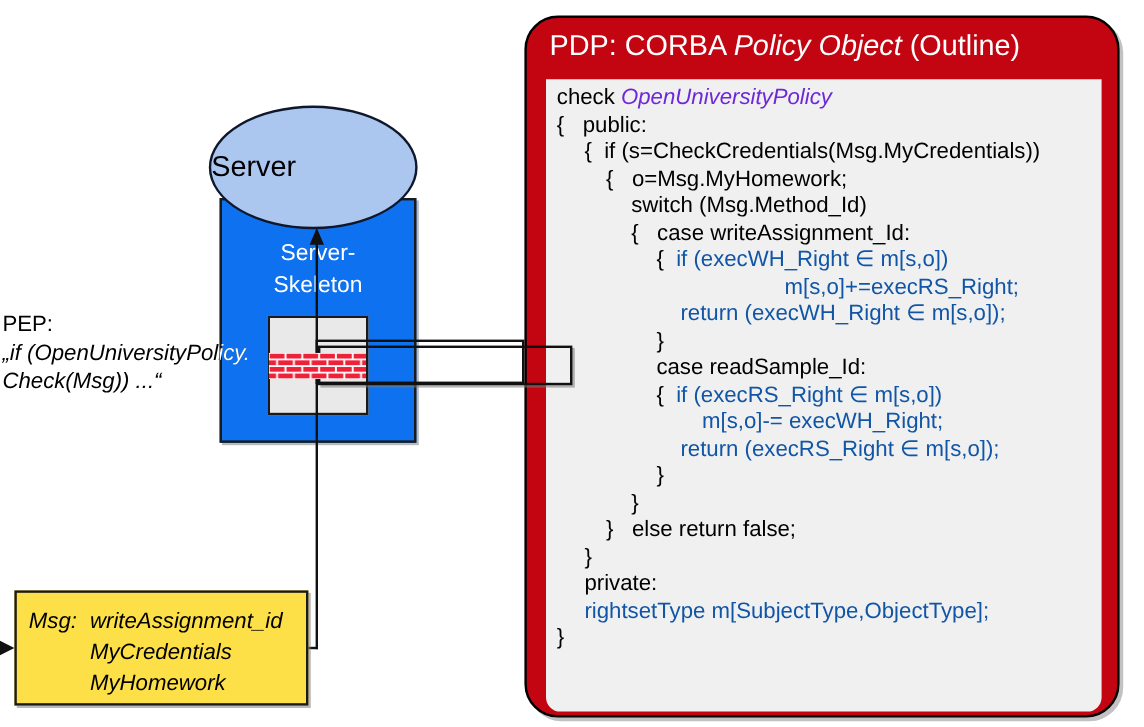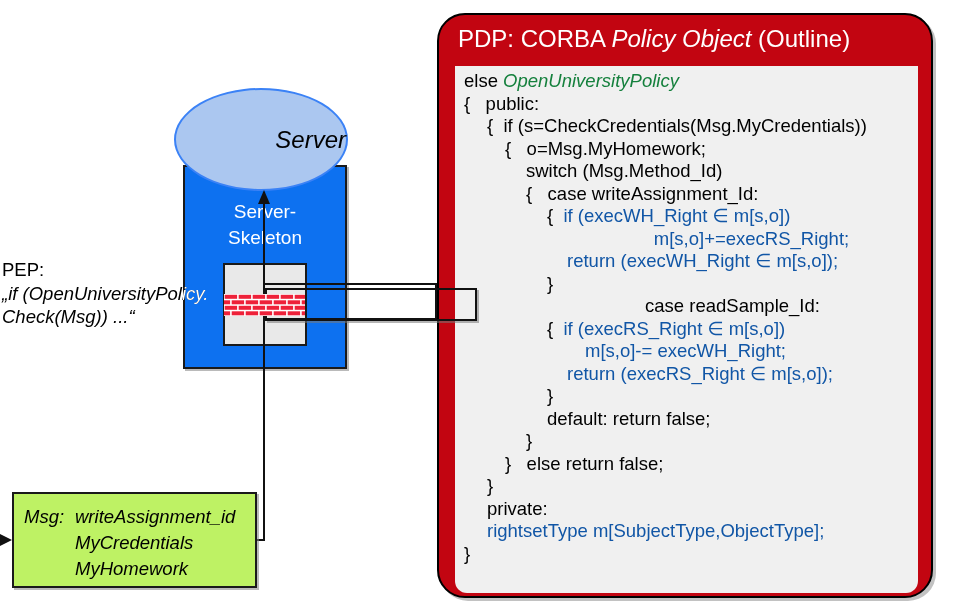--- a/index.html
+++ b/index.html
@@ -22,22 +22,22 @@
     position:absolute;left:183px;top:165px;width:164px;height:204px;
     background:var(--skel-blue);border:2px solid #1a1a1a;box-sizing:border-box;
     box-shadow:2px 2px 0 rgba(130,130,130,.55);
   }
   .skel-label{
     position:absolute;left:183px;top:199px;width:164px;
     color:#fff;font-size:19px;line-height:26px;text-align:center;
   }
   .server-ellipse{
     position:absolute;left:174px;top:88px;width:174px;height:103px;
-    background:var(--ellipse-blue);border:2px solid #3b82f6;border-radius:50%;
-    box-sizing:border-box;display:flex;align-items:center;justify-content:flex-end;font-style:italic;
+    background:var(--ellipse-blue);border:2px solid #0f172a;border-radius:50%;
+    box-sizing:border-box;display:flex;align-items:center;justify-content:flex-start;
   }
   .server-label{font-size:24px;color:#000;}
   .firewall-box{
     position:absolute;left:223px;top:263px;width:84px;height:83px;
     background:var(--graybox);border:2px solid #1a1a1a;box-sizing:border-box;
   }
   .bricks{position:absolute;left:224px;top:294px;width:81px;height:22px;z-index:8;}
   .vline{position:absolute;left:263px;top:192px;width:2px;height:349px;background:var(--line);z-index:6;}
   .arrow-up{
     position:absolute;left:258px;top:190px;width:0;height:0;z-index:6;
@@ -64,21 +64,21 @@
   .pep-line2-wrap{position:relative;}
   .pep-italic{font-style:italic;}
   .pep-white{
     position:absolute;left:0;top:0;color:#fff;white-space:nowrap;
     clip-path:inset(0 0 0 181px);
   }
   .pep-black{white-space:nowrap;}
   
   .msg-box{
     position:absolute;left:12px;top:492px;width:245px;height:96px;
-    background:#bef264;border:2px solid #1a1a1a;box-sizing:border-box;
+    background:#fde047;border:2px solid #1a1a1a;box-sizing:border-box;
     box-shadow:2px 2px 0 rgba(130,130,130,.55);
     font-size:18.5px;font-style:italic;color:#000;
     display:flex;padding:10px 0 0 10px;
   }
   .msg-label{width:51px;line-height:26px;}
   .msg-items div{line-height:26px;}
   
   .pdp-box{
     position:absolute;left:437px;top:13px;width:496px;height:585px;
     background:var(--red);border:2px solid #000;border-radius:28px;
@@ -90,21 +90,21 @@
   }
   .pdp-title .it{font-style:italic;}
   .code-panel{
     position:absolute;left:16px;top:51px;width:463px;height:527px;
     background:var(--panel);border-radius:0 0 12px 12px;box-sizing:border-box;
     overflow:hidden;
   }
   .code-lines{padding:4px 0 0 9px;font-size:18.5px;line-height:22.5px;color:#000;}
   .code-line{white-space:pre;}
   .code-line .k{color:#000;}
-  .code-line .ki{color:#15803d;font-style:italic;}
+  .code-line .ki{color:#6d28d9;font-style:italic;}
   .code-line .b{color:var(--code-blue);}
 </style>
 </head>
 <body>
 
 <div id="stage">
 
   <div class="skel-rect"></div>
 
   <div class="server-ellipse">
@@ -122,36 +122,35 @@
 
   <div class="vline"></div>
   <div class="arrow-up"></div>
   <div class="hstub"></div>
   <div class="arrow-right"></div>
 
   <div class="pdp-box">
     <div class="pdp-title"><span>PDP: CORBA </span><span class="it">Policy Object</span><span> (Outline)</span></div>
     <div class="code-panel">
       <div class="code-lines">
-          <div class="code-line" style="padding-left: 0px;"><span class="k">else </span><span class="ki">OpenUniversityPolicy</span></div>
+          <div class="code-line" style="padding-left: 0px;"><span class="k">check </span><span class="ki">OpenUniversityPolicy</span></div>
           <div class="code-line" style="padding-left: 0px;"><span class="k">{   public:</span></div>
           <div class="code-line" style="padding-left: 23px;"><span class="k">{  if (s=CheckCredentials(Msg.MyCredentials))</span></div>
           <div class="code-line" style="padding-left: 41px;"><span class="k">{   o=Msg.MyHomework;</span></div>
           <div class="code-line" style="padding-left: 62px;"><span class="k">switch (Msg.Method_Id)</span></div>
           <div class="code-line" style="padding-left: 62px;"><span class="k">{   case writeAssignment_Id:</span></div>
           <div class="code-line" style="padding-left: 83px;"><span class="k">{  </span><span class="b">if (execWH_Right ∈ m[s,o])</span></div>
           <div class="code-line" style="padding-left: 121px; text-align: center;"><span class="b">m[s,o]+=execRS_Right;</span></div>
           <div class="code-line" style="padding-left: 103px;"><span class="b">return (execWH_Right ∈ m[s,o]);</span></div>
           <div class="code-line" style="padding-left: 83px;"><span class="k">}</span></div>
-          <div class="code-line" style="padding-left: 83px; text-align: center;"><span class="k">case readSample_Id:</span></div>
+          <div class="code-line" style="padding-left: 83px;"><span class="k">case readSample_Id:</span></div>
           <div class="code-line" style="padding-left: 83px;"><span class="k">{  </span><span class="b">if (execRS_Right ∈ m[s,o])</span></div>
           <div class="code-line" style="padding-left: 121px;"><span class="b">m[s,o]-= execWH_Right;</span></div>
           <div class="code-line" style="padding-left: 103px;"><span class="b">return (execRS_Right ∈ m[s,o]);</span></div>
           <div class="code-line" style="padding-left: 83px;"><span class="k">}</span></div>
-          <div class="code-line" style="padding-left: 83px;"><span class="k">default: return false;</span></div>
           <div class="code-line" style="padding-left: 62px;"><span class="k">}</span></div>
           <div class="code-line" style="padding-left: 41px;"><span class="k">}   else return false;</span></div>
           <div class="code-line" style="padding-left: 23px;"><span class="k">}</span></div>
           <div class="code-line" style="padding-left: 23px;"><span class="k">private:</span></div>
           <div class="code-line" style="padding-left: 23px;"><span class="b">rightsetType m[SubjectType,ObjectType];</span></div>
           <div class="code-line" style="padding-left: 0px;"><span class="k">}</span></div>
         </div>
     </div>
   </div>
 

